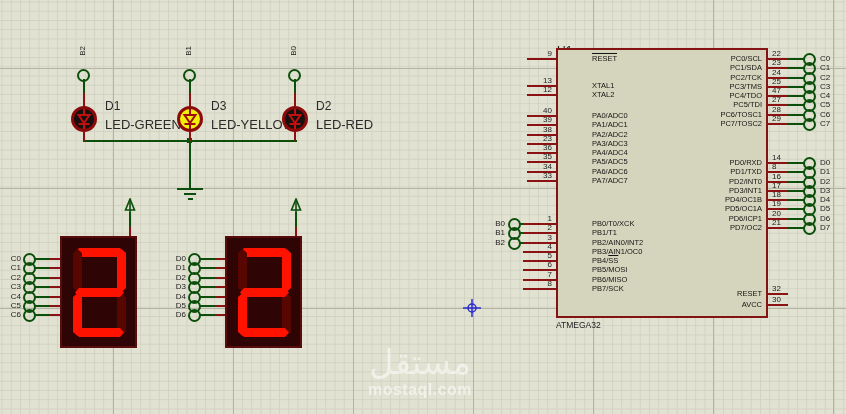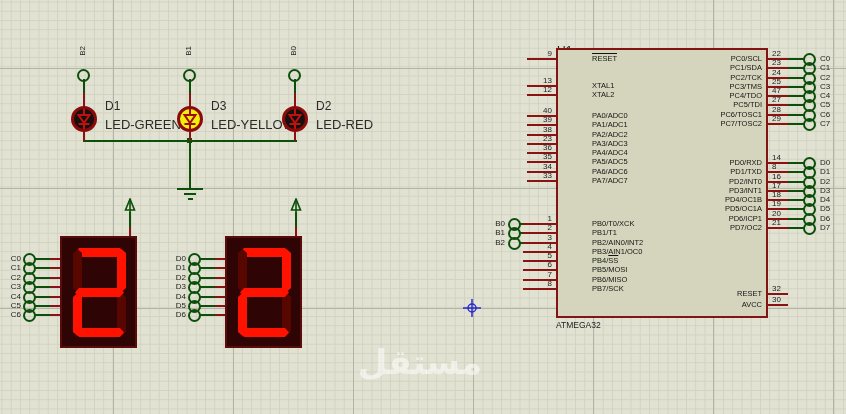--- a/index.html
+++ b/index.html
@@ -83,21 +83,21 @@
   .td1 .twg{left:35px;width:15px}
   .td1 .twr{left:50px;width:10px}
   .td2 .tlab{right:660px}
   .td2 .tcirc{left:188px}
   .td2 .twg{left:200px;width:15px}
   .td2 .twr{left:215px;width:10px}
   
   .gnd-bar{position:absolute;height:2px;background:var(--green)}
   
   .watermark{position:absolute;left:338px;top:342px;width:164px;text-align:center;color:rgba(255,255,255,0.55);pointer-events:none}
-  .wm-ar{font-size:34px;font-weight:bold;line-height:40px;font-family:"DejaVu Sans",sans-serif}
+  .wm-ar{font-size:34px;font-weight:normal;line-height:40px;font-family:"DejaVu Sans",sans-serif}
   .wm-en{font-size:16px;font-weight:bold;line-height:15px;letter-spacing:0.5px}
 </style>
 </head>
 <body>
 
 <div id="canvas">
 
   <div class="wire-h" style="left:83px;top:140px;width:214px"></div>
   <div class="wire-v" style="left:189px;top:140px;height:48px"></div>
   <div class="junction" style="left:187px;top:138px"></div>
@@ -553,15 +553,16 @@
     </div>
 
   <svg class="abs" style="left:463px;top:299px" width="18" height="18" viewBox="0 0 18 18">
     <circle cx="9" cy="9" r="4" fill="none" stroke="#2a2ad0" stroke-width="1.5"></circle>
     <line x1="9" y1="0" x2="9" y2="18" stroke="#2a2ad0" stroke-width="1.5"></line>
     <line x1="0" y1="9" x2="18" y2="9" stroke="#2a2ad0" stroke-width="1.5"></line>
   </svg>
 
   <div class="watermark">
     <div class="wm-ar">مستقل</div>
+    <div class="wm-en">mostaql.com</div>
   </div>
 
 </div>
 
 </body></html>

